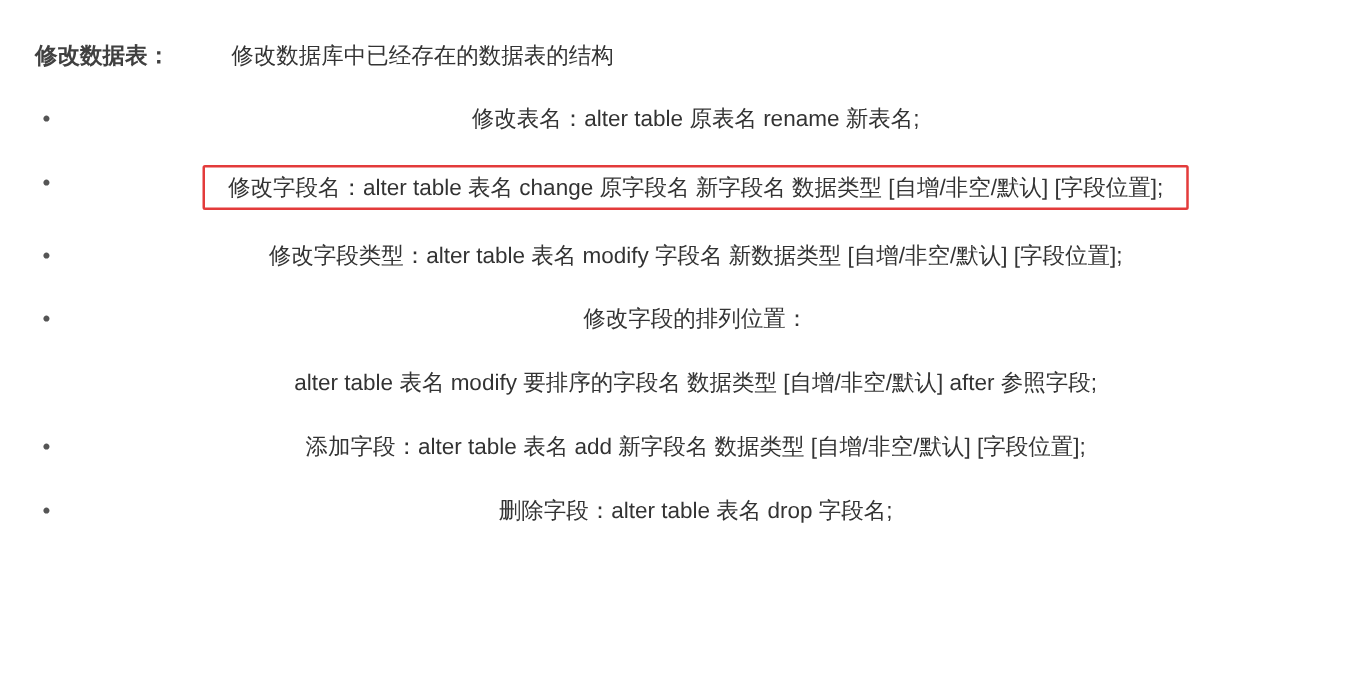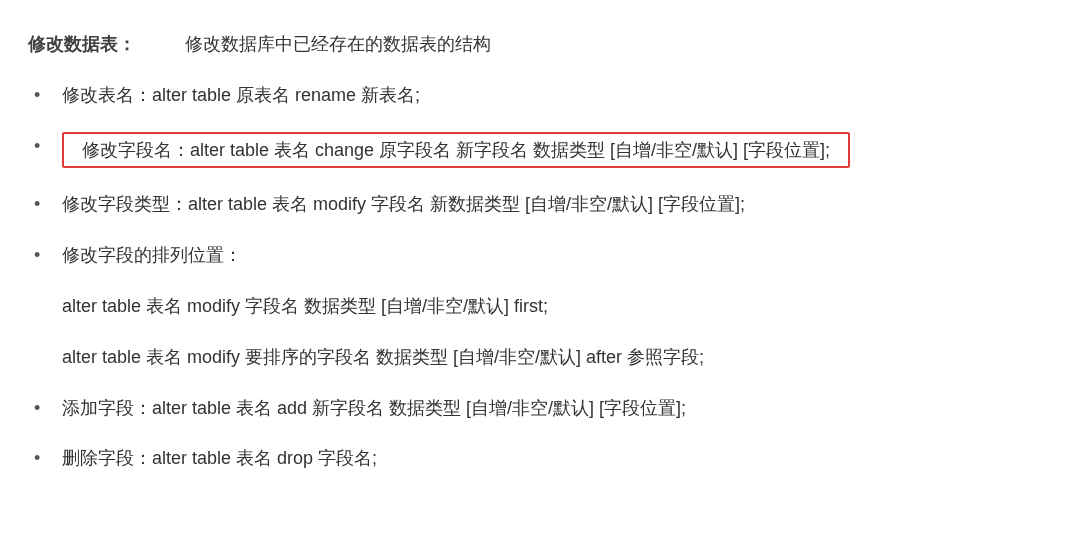--- a/index.html
+++ b/index.html
@@ -29,20 +29,21 @@
       margin-left: 44px;
     }
     ul.bullet-list {
       list-style: none;
       padding-left: 6px;
     }
     ul.bullet-list > li {
       position: relative;
       padding-left: 28px;
       margin-bottom: 22px;
+      text-align: center;
     }
     ul.bullet-list > li::before {
       content: "•";
       position: absolute;
       left: 0;
       top: 0;
       color: #555;
       font-size: 18px;
     }
     .highlight-box {
@@ -69,21 +70,20 @@
     <span>修改表名：alter table 原表名 rename 新表名;</span>
   </li>
   <li>
     <span class="highlight-box">修改字段名：alter table 表名 change 原字段名 新字段名 数据类型 [自增/非空/默认] [字段位置];</span>
   </li>
   <li>
     <span>修改字段类型：alter table 表名 modify 字段名 新数据类型 [自增/非空/默认] [字段位置];</span>
   </li>
   <li>
     <span>修改字段的排列位置：</span>
-    <span class="sub-block">alter table 表名 modify 字段名 数据类型 [自增/非空/默认] first;</span>
     <span class="sub-block">alter table 表名 modify 要排序的字段名 数据类型 [自增/非空/默认] after 参照字段;</span>
   </li>
   <li>
     <span>添加字段：alter table 表名 add 新字段名 数据类型 [自增/非空/默认] [字段位置];</span>
   </li>
   <li>
     <span>删除字段：alter table 表名 drop 字段名;</span>
   </li>
 </ul>
 

